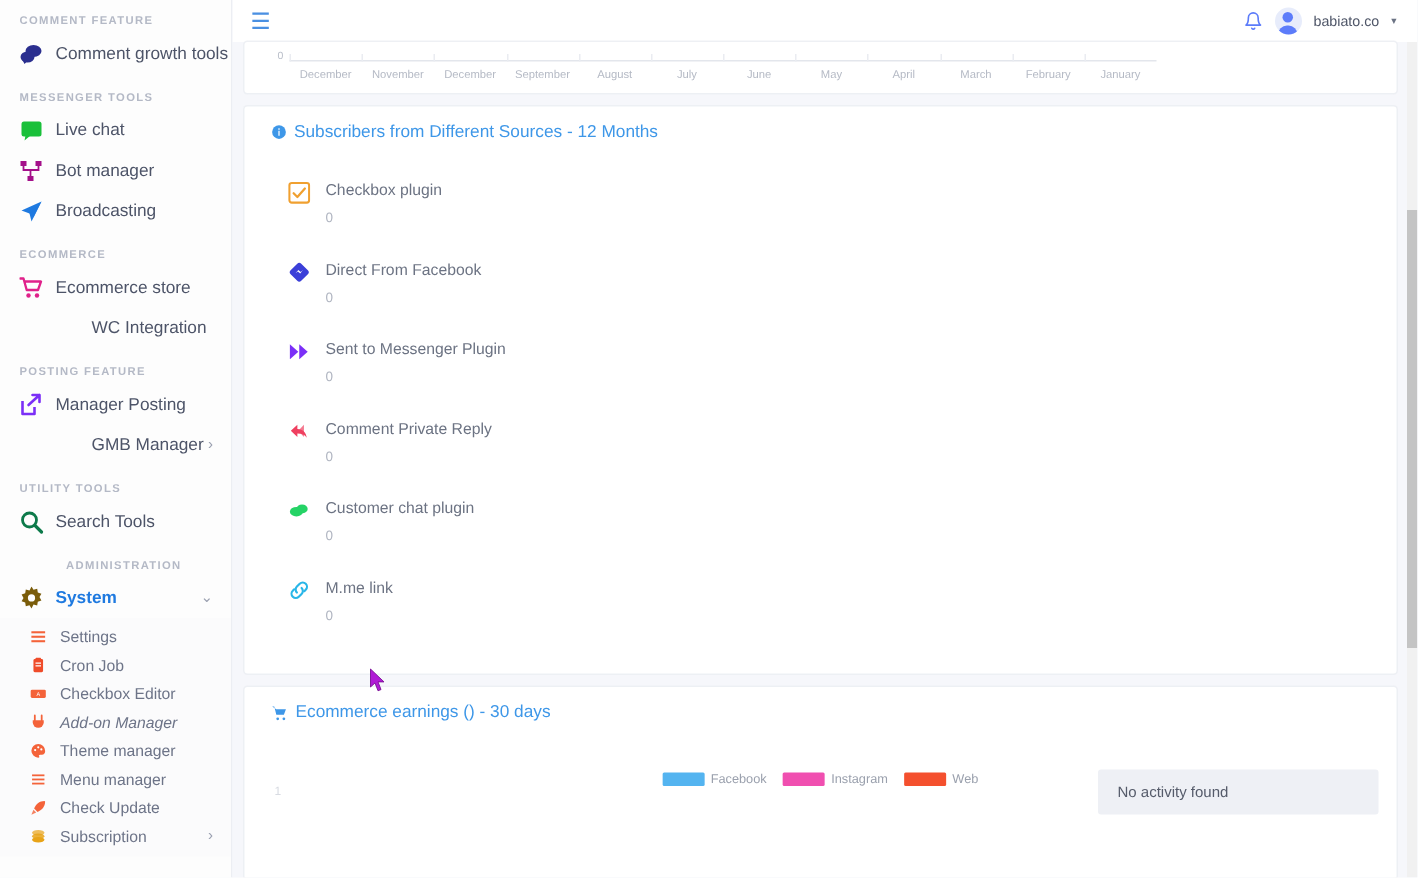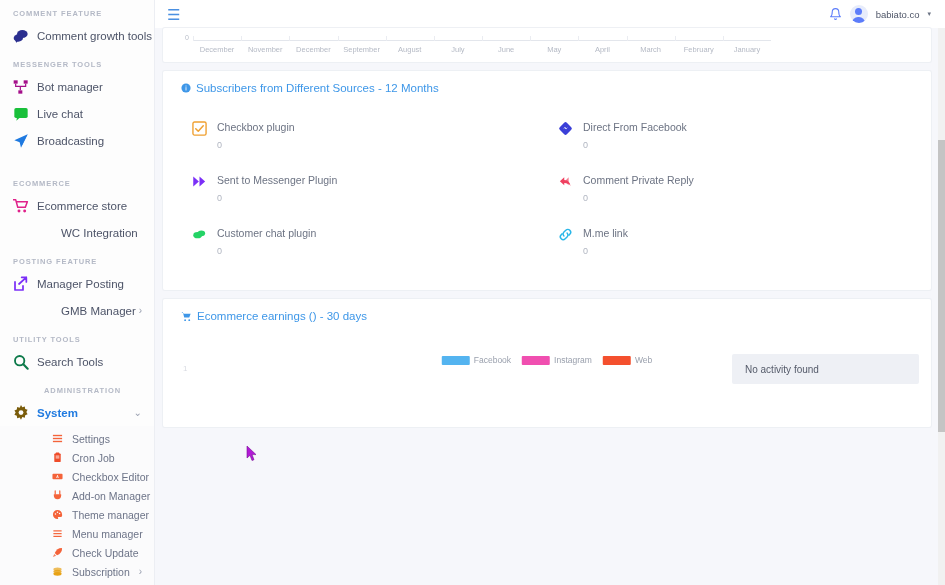--- a/index.html
+++ b/index.html
@@ -32,21 +32,21 @@
   .sb-item .lbl { font-size:11.5px; color:#4d5468; white-space:nowrap; }
   .sb-item.nested .lbl { padding-left:24px; }
   .sb-item.active .lbl { color:#1f7ae0; font-weight:700; }
   .sb-chev {
     position:absolute; right:12px; top:50%; transform:translateY(-50%);
     color:#9aa0b0; font-size:10px; line-height:1;
   }
   .sb-sub { background:#fbfbfc; padding:3px 0 4px 0; }
   .sb-sub-item {
     display:flex; align-items:center; height:19px;
-    padding-left:52px; cursor:pointer;
+    padding-left:20px; cursor:pointer;
   }
   .sb-sub-item .ico { width:20px; flex:0 0 20px; display:flex; align-items:center; }
   .sb-sub-item .lbl { font-size:10.5px; color:#6d7488; }
 
   
   .main { flex:1; height:585px; position:relative; overflow:hidden; background:#f6f7fb; }
   .topbar {
     height:28px; background:#ffffff; display:flex; align-items:center;
     padding:0 14px 0 8px; position:relative;
   }
@@ -85,21 +85,21 @@
   .ylabel0 { position:absolute; left:22px; top:6px; font-size:7px; color:#b9bec9; }
   .ticks { position:absolute; left:30px; right:160px; top:12px; height:22px; display:flex; }
   .tick { flex:1; position:relative; }
   .tick::before{content:"";position:absolute;left:0;top:-4px;width:1px;height:5px;background:#eaecf1;}
   .tick span {
     position:absolute; top:5px; left:50%; transform:translateX(-50%);
     font-size:7.5px; color:#b5bac5; white-space:nowrap;
   }
 
   
-  .sources { padding:26px 18px 34px 18px; display:grid; grid-template-columns:1fr 1fr; row-gap:23px; }
+  .sources { padding:26px 18px 34px 18px; display:grid; grid-template-columns:1fr; row-gap:23px; }
   .src { display:flex; align-items:flex-start; gap:0; }
   .src .s-ico { width:36px; flex:0 0 36px; display:flex; justify-content:center; padding-top:1px; }
   .src .s-txt .s-name { font-size:10.5px; color:#6c7383; line-height:14px; }
   .src .s-txt .s-val { font-size:9px; color:#b0b5c1; margin-top:6px; }
 
   
   .earn-body { height:105px; position:relative; }
   .earn-y { position:absolute; left:20px; top:42px; font-size:8px; color:#d8dbe2; }
   .legend { position:absolute; top:33px; left:50%; transform:translateX(-50%);
             display:flex; align-items:center; gap:11px; }
@@ -133,47 +133,47 @@
               <ellipse cx="8" cy="15" rx="7" ry="5.5" fill="#2b2f8f"></ellipse>
               <path d="M3 18l2 4 3-3z" fill="#2b2f8f"></path>
             </svg>
           </span>
           <span class="lbl">Comment growth tools</span>
         </div>
         <div class="sb-group-title" style="margin-top:11px;margin-bottom:4px;">MESSENGER TOOLS</div>
         <div class="sb-item">
           <span class="ico">
             <svg width="16" height="16" viewBox="0 0 24 24">
+              <rect x="2" y="3" width="20" height="15" rx="2.5" fill="#19c03a"></rect>
+              <path d="M6 17l-1 5 6-5z" fill="#19c03a"></path>
+            </svg>
+          </span>
+          <span class="lbl">Live chat</span>
+        </div>
+        <div class="sb-item">
+          <span class="ico">
+            <svg width="16" height="16" viewBox="0 0 24 24">
               <rect x="1" y="2" width="6" height="5" fill="#a4108a"></rect>
               <rect x="16" y="2" width="6" height="5" fill="#a4108a"></rect>
               <rect x="8" y="17" width="6" height="5" fill="#a4108a"></rect>
               <path d="M4 7v4h15V7M11 11v6" stroke="#a4108a" stroke-width="1.8" fill="none"></path>
             </svg>
           </span>
           <span class="lbl">Bot manager</span>
         </div>
         <div class="sb-item">
           <span class="ico">
             <svg width="16" height="16" viewBox="0 0 24 24">
-              <rect x="2" y="3" width="20" height="15" rx="2.5" fill="#19c03a"></rect>
-              <path d="M6 17l-1 5 6-5z" fill="#19c03a"></path>
-            </svg>
-          </span>
-          <span class="lbl">Live chat</span>
-        </div>
-        <div class="sb-item">
-          <span class="ico">
-            <svg width="16" height="16" viewBox="0 0 24 24">
               <path d="M22 2L2 11l8 3 2 8z" fill="#1f7ae0"></path>
               <path d="M10 14l12-12-8 16z" fill="#1f7ae0" opacity=".75"></path>
             </svg>
           </span>
           <span class="lbl">Broadcasting</span>
         </div>
-        <div class="sb-group-title" style="margin-top:25px;margin-bottom:4px;">ECOMMERCE</div>
+        <div class="sb-group-title" style="margin-top:11px;margin-bottom:4px;">ECOMMERCE</div>
         <div class="sb-item">
           <span class="ico">
             <svg width="16" height="16" viewBox="0 0 24 24">
               <path d="M0.5 2.5h3.5l3.2 11.5h11.3l3-8.5H6" stroke="#e0218a" stroke-width="2.3" fill="none" stroke-linecap="round" stroke-linejoin="round"></path>
               <circle cx="9" cy="19.5" r="2.2" fill="#e0218a"></circle>
               <circle cx="17.5" cy="19.5" r="2.2" fill="#e0218a"></circle>
             </svg>
           </span>
           <span class="lbl">Ecommerce store</span>
         </div>
@@ -241,21 +241,21 @@
           </div>
           <div class="sb-sub-item" style="position:relative;">
             <span class="ico">
               <svg width="11" height="11" viewBox="0 0 24 24">
                 <rect x="1" y="6" width="22" height="12" rx="2" fill="#f4633a"></rect>
                 <text x="12" y="15.2" font-size="8" fill="#fff" text-anchor="middle" font-family="Liberation Sans">A</text>
               </svg>
             </span>
             <span class="lbl">Checkbox Editor</span>
           </div>
-          <div class="sb-sub-item" style="position:relative;">
+          <div class="sb-sub-item" style="position:relative;font-style:italic;">
             <span class="ico">
               <svg width="11" height="11" viewBox="0 0 24 24">
                 <path d="M7 2v7M17 2v7" stroke="#f4633a" stroke-width="2.6" stroke-linecap="round"></path>
                 <path d="M4 9h16v3a8 8 0 0 1-8 8 8 8 0 0 1-8-8z" fill="#f4633a"></path>
               </svg>
             </span>
             <span class="lbl">Add-on Manager</span>
           </div>
           <div class="sb-sub-item" style="position:relative;">
             <span class="ico">

